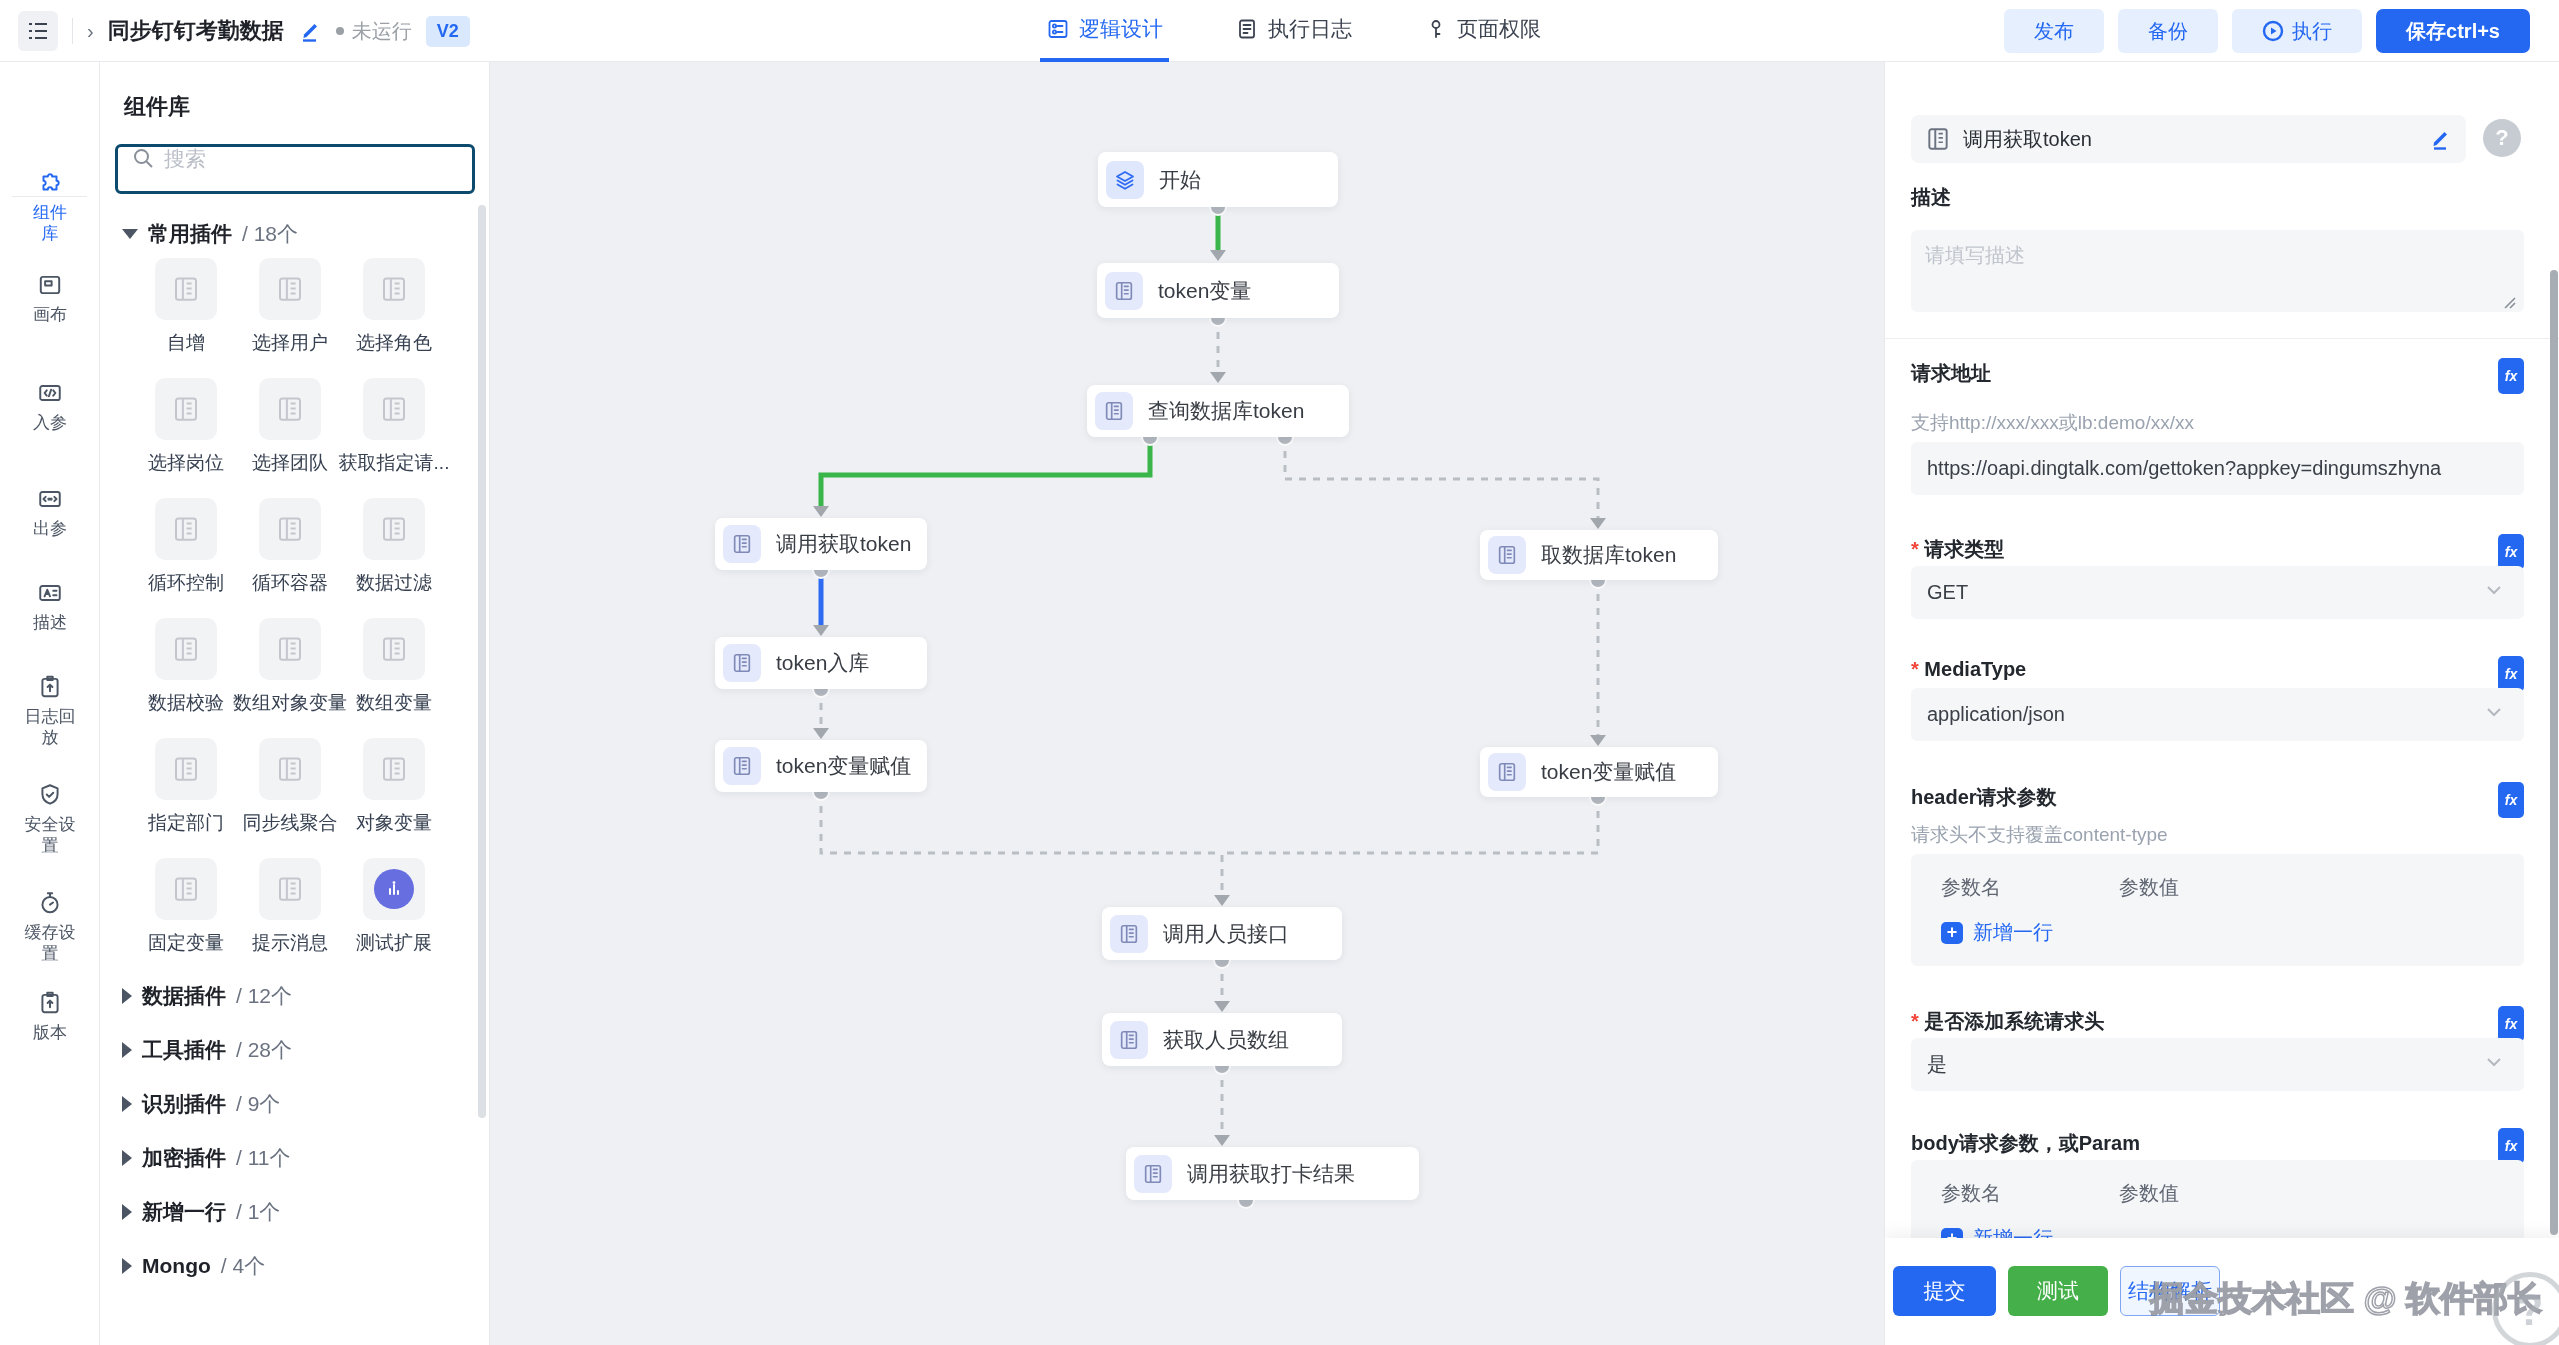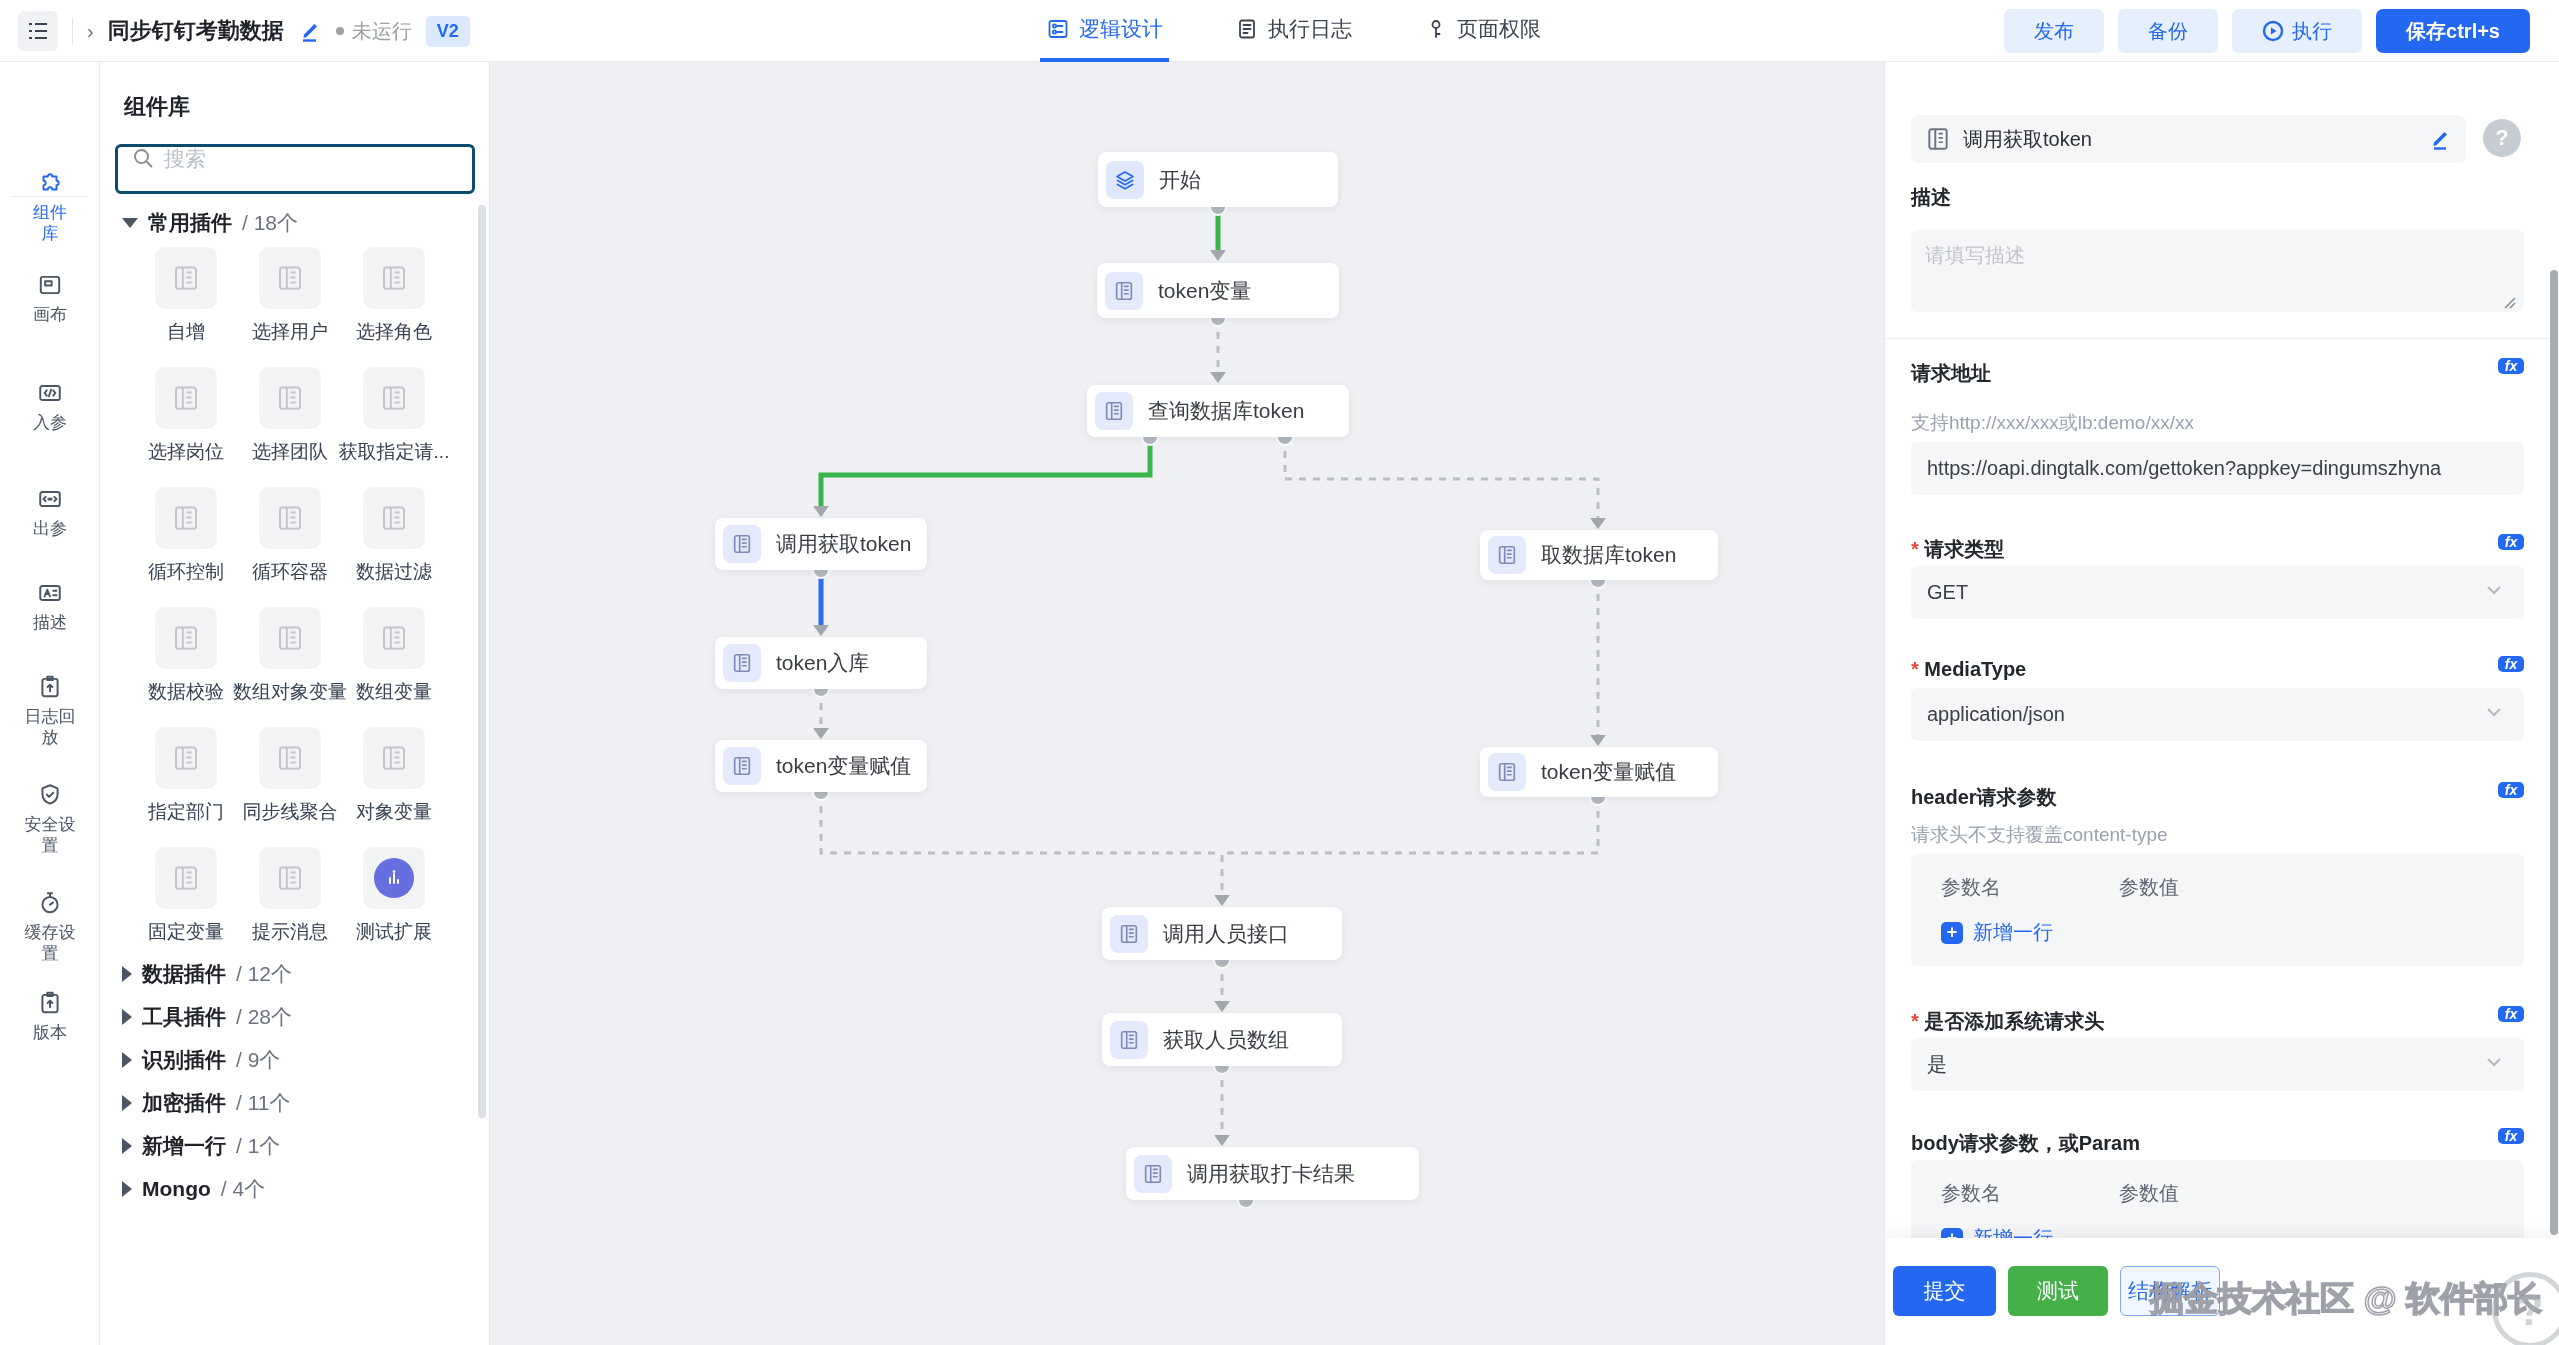--- a/index.html
+++ b/index.html
@@ -37,21 +37,21 @@
   .rail-item.active { color:#2468f2; }
   .rail-sep { position:absolute; left:12px; right:12px; top:134px; height:1px; background:#e8eaed; }
 
   
   .library { width:390px; background:#fff; border-right:1px solid #e6e8eb; position:relative; flex:none; overflow:hidden; }
   .lib-title { font-size:22px; font-weight:bold; margin:30px 0 0 24px; color:#1f2329; }
   .search-box { margin:22px 14px 0 15px; height:50px; border:3px solid #0c4a6e; border-radius:6px; display:flex; align-items:flex-start; gap:10px; padding:0 14px; background:#fff; }
   .search-box input { border:none; outline:none; font-size:21px; color:#333; width:280px; background:transparent; }
   .search-box input::placeholder { color:#b9bec7; }
   .lib-scroll { position:relative; }
-  .sec-head { display:flex; align-items:center; gap:10px; margin:15px 0 0 22px; cursor:pointer; }
+  .sec-head { display:flex; align-items:center; gap:10px; margin:26px 0 0 22px; cursor:pointer; }
   .sec-head .tri { width:0; height:0; }
   .tri.down { border-left:8px solid transparent; border-right:8px solid transparent; border-top:10px solid #4b5563; }
   .tri.right { border-top:8px solid transparent; border-bottom:8px solid transparent; border-left:10px solid #4b5563; }
   .sec-head .sec-label { font-size:21px; font-weight:bold; color:#1f2329; }
   .sec-head .sec-count { font-size:21px; color:#6b7280; }
   .grid { margin:10px 0 0 34px; display:grid; grid-template-columns:104px 104px 104px; row-gap:22px; }
   .cell { display:flex; flex-direction:column; align-items:center; gap:10px; cursor:grab; }
   .cell .card { width:62px; height:62px; background:#f2f3f5; border-radius:10px; display:flex; align-items:center; justify-content:center; }
   .cell .card .pcircle { width:40px; height:40px; border-radius:50%; background:#666ee0; display:flex; align-items:center; justify-content:center; }
   .cell .clabel { font-size:19px; color:#374151; white-space:nowrap; }
@@ -64,21 +64,21 @@
   .node .tile { width:38px; height:38px; border-radius:8px; background:#e4e9fb; display:flex; align-items:center; justify-content:center; flex:none; }
   .node .nlabel { font-size:21px; color:#383d44; white-space:nowrap; }
 
   
   .inspector { width:675px; background:#fff; border-left:1px solid #e6e8eb; position:relative; flex:none; overflow:hidden; }
   .insp-head { position:absolute; left:26px; top:53px; width:555px; height:48px; background:#f5f6f8; border-radius:8px; display:flex; align-items:center; gap:12px; padding:0 14px; }
   .insp-head .ititle { font-size:20px; color:#2a2f36; flex:1; }
   .help-circle { position:absolute; left:598px; top:57px; width:38px; height:38px; border-radius:50%; background:#c7ccd3; color:#fff; font-size:22px; font-weight:bold; display:flex; align-items:center; justify-content:center; }
   .flabel { position:absolute; left:26px; font-size:20px; font-weight:bold; color:#23272e; }
   .req::before { content:"* "; color:#f04438; font-weight:bold; }
-  .fx { position:absolute; left:613px; width:26px; height:16px; background:#2468f2; border-radius:5px; color:#fff; font-style:italic; font-weight:bold; font-size:14px; display:flex; align-items:center; justify-content:center; cursor:pointer; }
+  .fx { position:absolute; left:613px; width:26px; height:36px; background:#2468f2; border-radius:5px; color:#fff; font-style:italic; font-weight:bold; font-size:14px; display:flex; align-items:center; justify-content:center; cursor:pointer; }
   .hint { position:absolute; left:26px; font-size:19px; color:#9aa3af; }
   .ta { position:absolute; left:26px; top:168px; width:613px; height:82px; background:#f5f6f8; border:none; border-radius:6px; resize:none; font-family:"Liberation Sans",sans-serif; font-size:20px; padding:12px 14px; color:#333; outline:none; }
   .ta::placeholder { color:#c0c4cc; }
   .resize-grip { position:absolute; left:616px; top:232px; pointer-events:none; }
   .insp-div { position:absolute; left:0; top:276px; width:675px; height:1px; background:#eceef1; }
   .tinput { position:absolute; left:26px; width:613px; height:53px; background:#f5f6f8; border:none; border-radius:6px; font-size:20px; color:#3b4048; padding:0 16px; outline:none; font-family:"Liberation Sans",sans-serif; }
   .selbox { position:absolute; left:26px; width:613px; height:53px; background:#f5f6f8; border-radius:6px; display:flex; align-items:center; justify-content:space-between; padding:0 20px 0 16px; font-size:20px; color:#3b4048; cursor:pointer; }
   .selbox .chev { color:#b4b9c0; }
   .parambox { position:absolute; left:26px; width:613px; background:#f5f6f8; border-radius:6px; padding:20px 0 0 30px; }
   .parambox .phead { display:flex; gap:118px; font-size:20px; color:#5f6672; }

